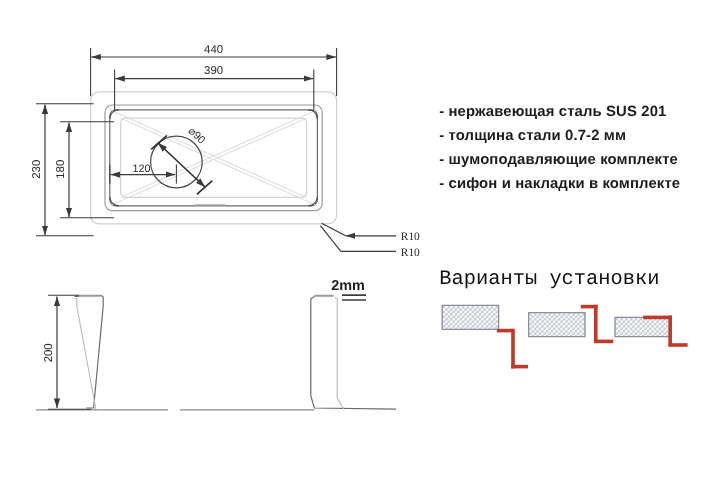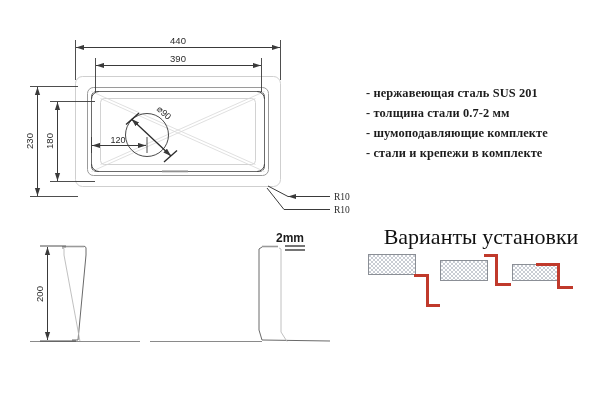--- a/index.html
+++ b/index.html
@@ -9,30 +9,30 @@
     position:relative;overflow:hidden;
   }
   #sheet{position:absolute;left:0;top:0;width:476px;height:416px;}
   .svgroot{position:absolute;left:0;top:0;width:600px;height:416px;}
 
   
   #spec-list{
     position:absolute;left:366px;top:83px;width:228px;
   }
   .spec-line{
-    font-family:Liberation Serif, serif;
+    font-family:Liberation Sans, sans-serif;
     font-size:12.4px;font-weight:bold;color:#1c1c1c;
     line-height:20px;white-space:nowrap;letter-spacing:0.1px;
   }
 
   
   #install-title{
     position:absolute;left:366px;top:224px;width:230px;
-    font-family:Liberation Serif, serif;
-    font-size:22px;color:#111111;white-space:nowrap;text-align:center;
+    font-family:Liberation Mono, monospace;
+    font-size:17px;color:#111111;white-space:nowrap;
   }
   #install-figs{
     position:absolute;left:366px;top:252px;width:230px;height:60px;
   }
   .fig{position:absolute;top:0;width:76px;height:60px;}
   .slab{
     position:absolute;border:1.4px solid #8b8f96;
     background-color:#c9cdd4;
     background-image:
       linear-gradient(45deg,#ffffff 25%,transparent 25%,transparent 75%,#ffffff 75%),
@@ -167,21 +167,21 @@
       <line x1="285" y1="246" x2="305" y2="246" stroke-width="1.4"></line>
       <line x1="285" y1="250" x2="305" y2="250" stroke-width="1.4"></line>
     </g>
     <text x="290" y="242" text-anchor="middle" font-family="Liberation Sans, sans-serif" font-size="12" font-weight="bold" fill="#1c1c1c">2mm</text>
   </svg>
 
   <div id="spec-list">
     <div class="spec-line">- нержавеющая сталь SUS 201</div>
     <div class="spec-line">- толщина стали 0.7-2 мм</div>
     <div class="spec-line">- шумоподавляющие комплекте</div>
-    <div class="spec-line">- стали и крепежи в комплекте</div>
+    <div class="spec-line">- сифон и накладки в комплекте</div>
   </div>
 
   <div id="install-title">Варианты установки</div>
 
   <div id="install-figs">
 
     <div class="fig" style="left:0;">
       <div class="slab" style="left:2px;top:2px;width:48px;height:21px;"></div>
       <div class="redline" style="left:48px;top:22px;width:14px;height:2.5px;"></div>
       <div class="redline" style="left:60px;top:22px;width:2.5px;height:33px;"></div>

